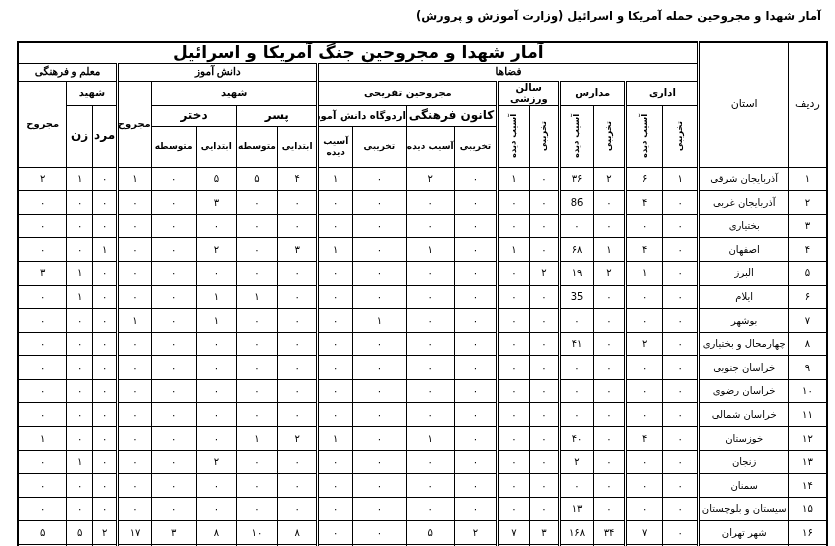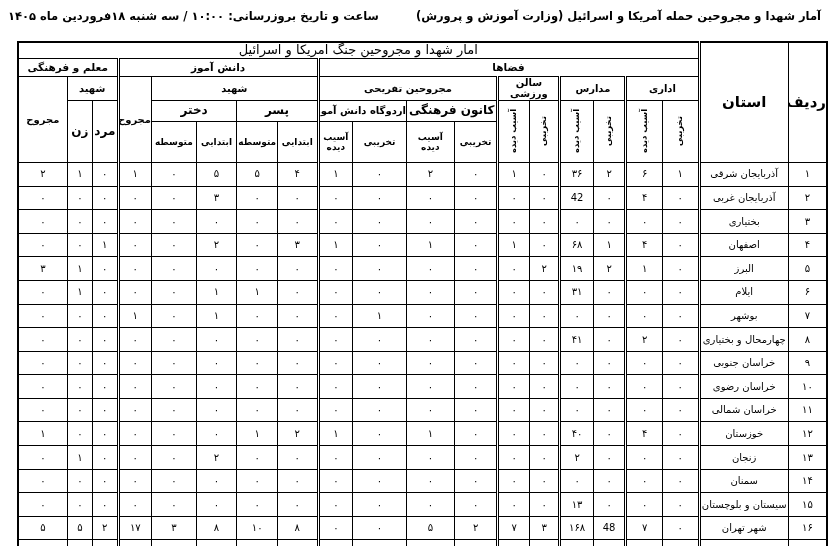--- a/index.html
+++ b/index.html
@@ -17,42 +17,41 @@
   .tbl-wrap{margin:18px 7px 0 17px;}
   table{
     border-collapse:collapse;table-layout:fixed;width:811px;direction:rtl;
     border:2px solid #000;
   }
   td{
     border:1px solid #000;text-align:center;vertical-align:middle;
     padding:0;overflow:hidden;line-height:1.15;
   }
   .dl{border-left:3px double #000;}
-  .title-cell{font-weight:normal;font-size:13px;height:14px;}
-  .h2{font-weight:bold;font-size:10.5px;height:17px;}
+  .title-cell{font-weight:bold;font-size:17px;height:14px;}
+  .h2{font-weight:bold;font-size:10.5px;height:17px;font-family:Liberation Serif, serif;}
   .h3{font-weight:bold;font-size:10px;height:18px;}
   .h4{font-weight:bold;font-size:12px;height:20px;white-space:nowrap;}
   .h5{font-weight:bold;font-size:9px;height:40px;}
-  .corner{font-weight:bold;font-size:15px;}
+  .corner{font-weight:normal;font-size:11px;}
   .vcell{position:relative;}
   .vtext{
     position:absolute;top:50%;left:50%;
     transform:translate(-50%,-50%) rotate(-90deg);
     white-space:nowrap;font-size:8.5px;font-weight:bold;
   }
   .drow td{height:22.6px;font-size:10px;}
   .ostan{font-size:9.5px;white-space:nowrap;}
   .camp-label{font-size:10px;}
 </style>
 </head>
 <body>
 
 <div class="topbar">
   <div class="right">آمار شهدا و مجروحین حمله آمریکا و اسرائیل (وزارت آموزش و پرورش)</div>
-  <div class="left">ساعت و تاریخ بروزرسانی: ۱۰:۰۰   /   سه شنبه ۱۸فروردین ماه ۱۴۰۵</div>
 </div>
 
 <div class="tbl-wrap">
 <table>
   <colgroup>
     <col style="width:38px">
         <col style="width:88px">
     <col style="width:36px">
         <col style="width:36px">
     <col style="width:32px">
@@ -158,21 +157,21 @@
           <td>۰</td>
           <td>۱</td>
           <td>۲</td>
         </tr>
         <tr class="drow">
           <td>۲</td>
           <td class="dl ostan">آذربایجان غربی</td>
           <td>۰</td>
           <td class="dl">۴</td>
           <td>۰</td>
-          <td class="dl">42</td>
+          <td class="dl">86</td>
           <td>۰</td>
           <td class="dl">۰</td>
           <td>۰</td>
           <td>۰</td>
           <td>۰</td>
           <td class="dl">۰</td>
           <td>۰</td>
           <td>۰</td>
           <td>۳</td>
           <td>۰</td>
@@ -246,21 +245,21 @@
           <td>۰</td>
           <td>۱</td>
           <td>۳</td>
         </tr>
         <tr class="drow">
           <td>۶</td>
           <td class="dl ostan">ایلام</td>
           <td>۰</td>
           <td class="dl">۰</td>
           <td>۰</td>
-          <td class="dl">۳۱</td>
+          <td class="dl">35</td>
           <td>۰</td>
           <td class="dl">۰</td>
           <td>۰</td>
           <td>۰</td>
           <td>۰</td>
           <td class="dl">۰</td>
           <td>۰</td>
           <td>۱</td>
           <td>۱</td>
           <td>۰</td>
@@ -465,21 +464,21 @@
           <td class="dl">۰</td>
           <td>۰</td>
           <td>۰</td>
           <td>۰</td>
         </tr>
         <tr class="drow">
           <td>۱۶</td>
           <td class="dl ostan">شهر تهران</td>
           <td>۰</td>
           <td class="dl">۷</td>
-          <td>48</td>
+          <td>۳۴</td>
           <td class="dl">۱۶۸</td>
           <td>۳</td>
           <td class="dl">۷</td>
           <td>۲</td>
           <td>۵</td>
           <td>۰</td>
           <td class="dl">۰</td>
           <td>۸</td>
           <td>۱۰</td>
           <td>۸</td>

